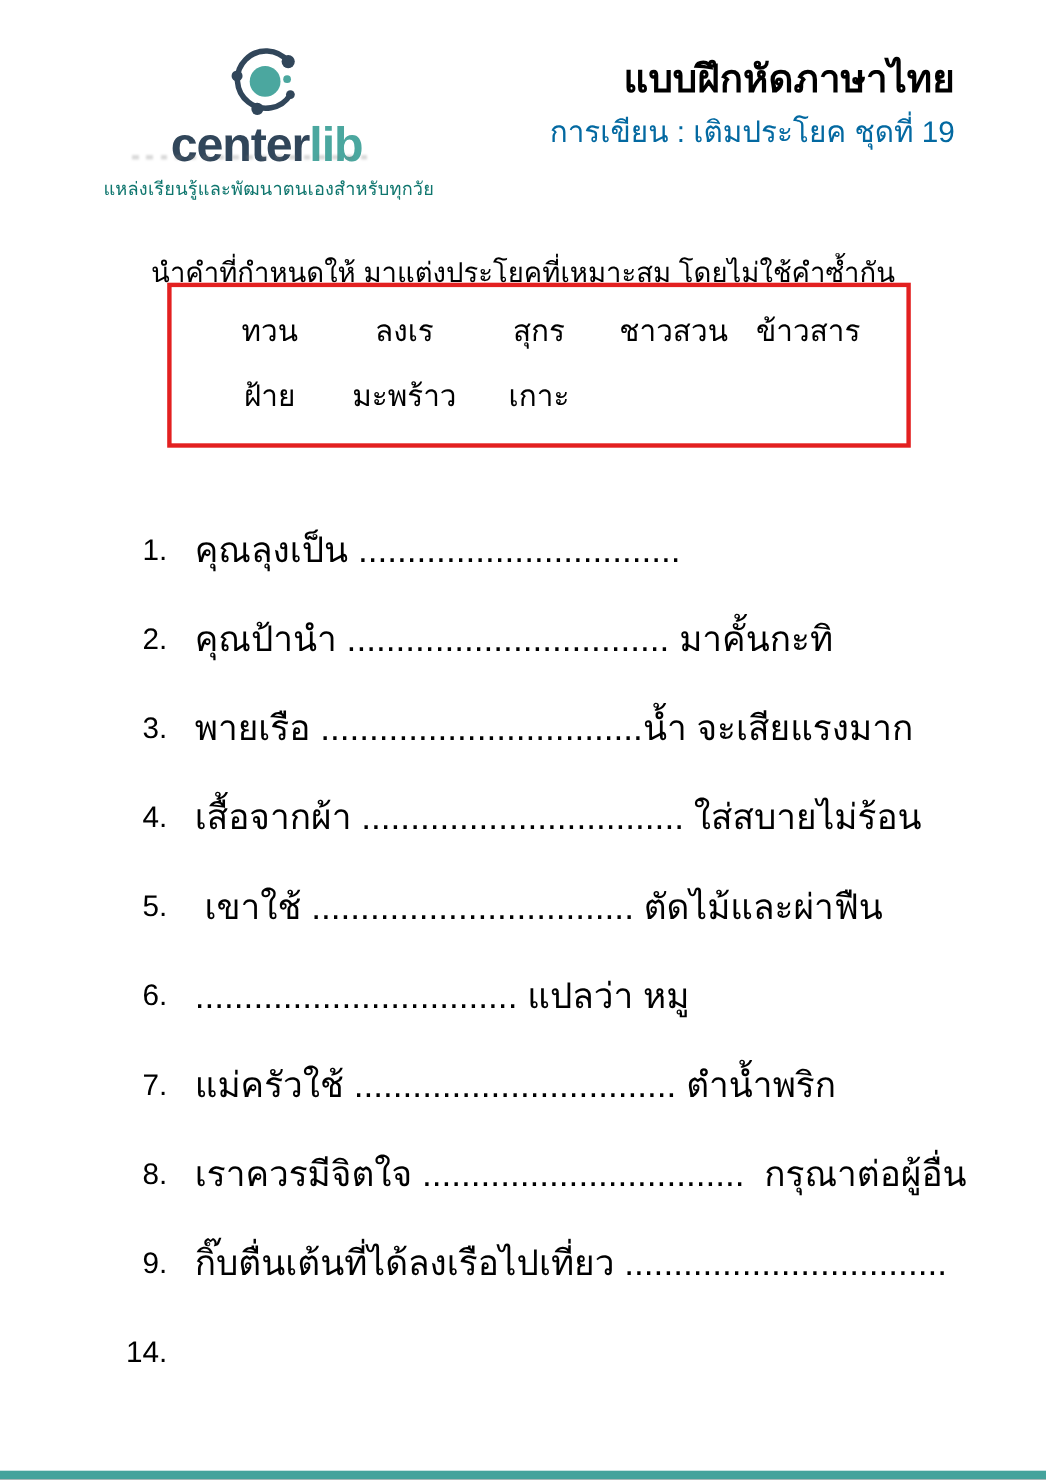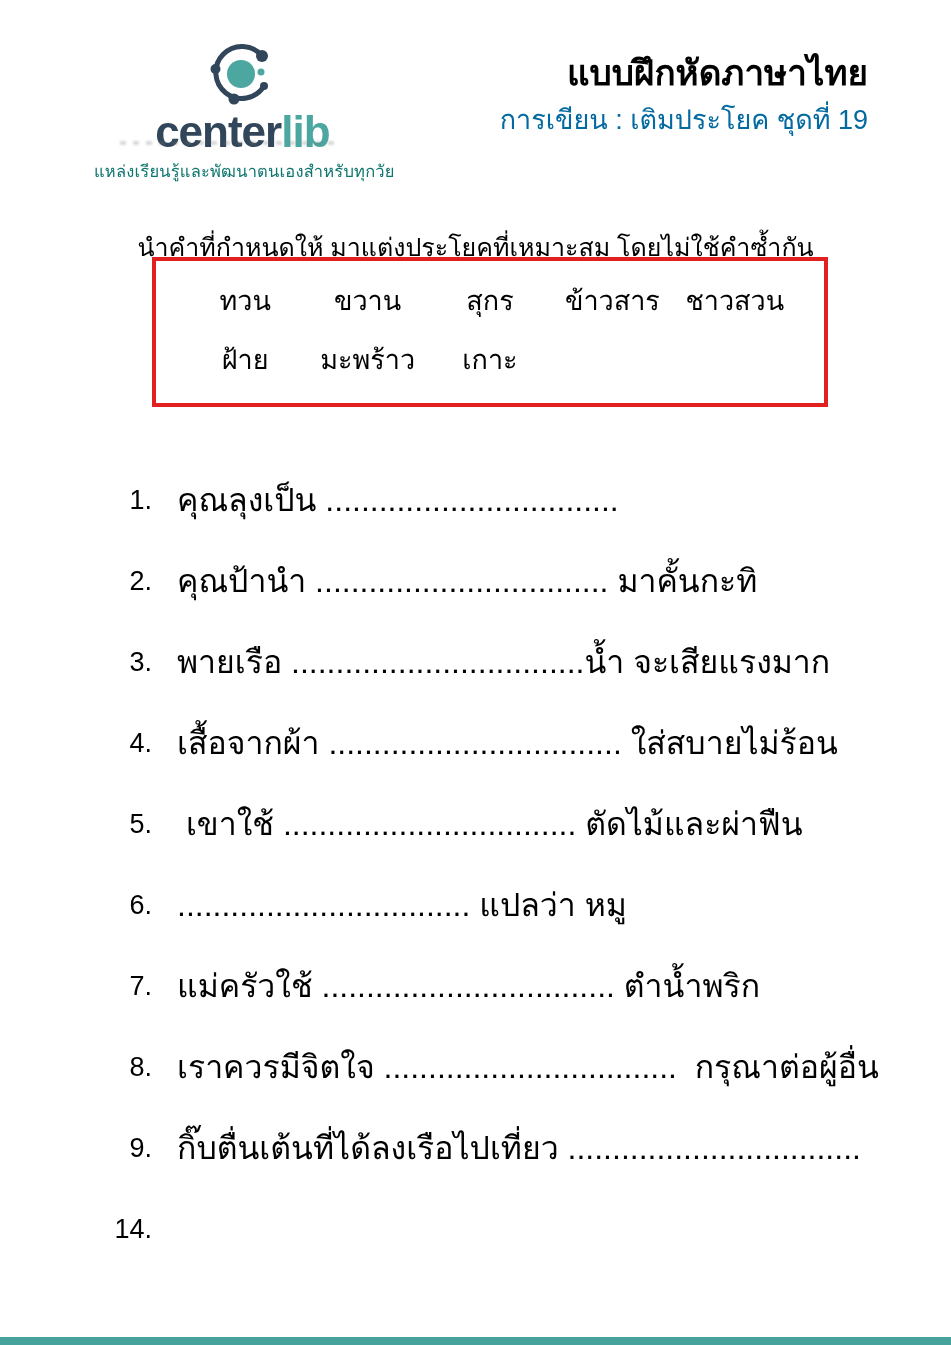--- a/index.html
+++ b/index.html
@@ -85,24 +85,24 @@
       <div class="doc-title">แบบฝึกหัดภาษาไทย</div>
       <div class="doc-subtitle">การเขียน : เติมประโยค ชุดที่ 19</div>
     </div>
   </div>
 
   <div class="instruction">นำคำที่กำหนดให้ มาแต่งประโยคที่เหมาะสม โดยไม่ใช้คำซ้ำกัน</div>
 
   <div class="word-bank">
     <div class="word-row">
       <div class="word-cell">ทวน</div>
-      <div class="word-cell">ขวาน</div>
+      <div class="word-cell">ลงเร</div>
       <div class="word-cell">สุกร</div>
+      <div class="word-cell">ชาวสวน</div>
       <div class="word-cell">ข้าวสาร</div>
-      <div class="word-cell">ชาวสวน</div>
     </div>
     <div class="word-row">
       <div class="word-cell">ฝ้าย</div>
       <div class="word-cell">มะพร้าว</div>
       <div class="word-cell">เกาะ</div>
     </div>
   </div>
 
   <div class="questions">
     <div class="q-row">

